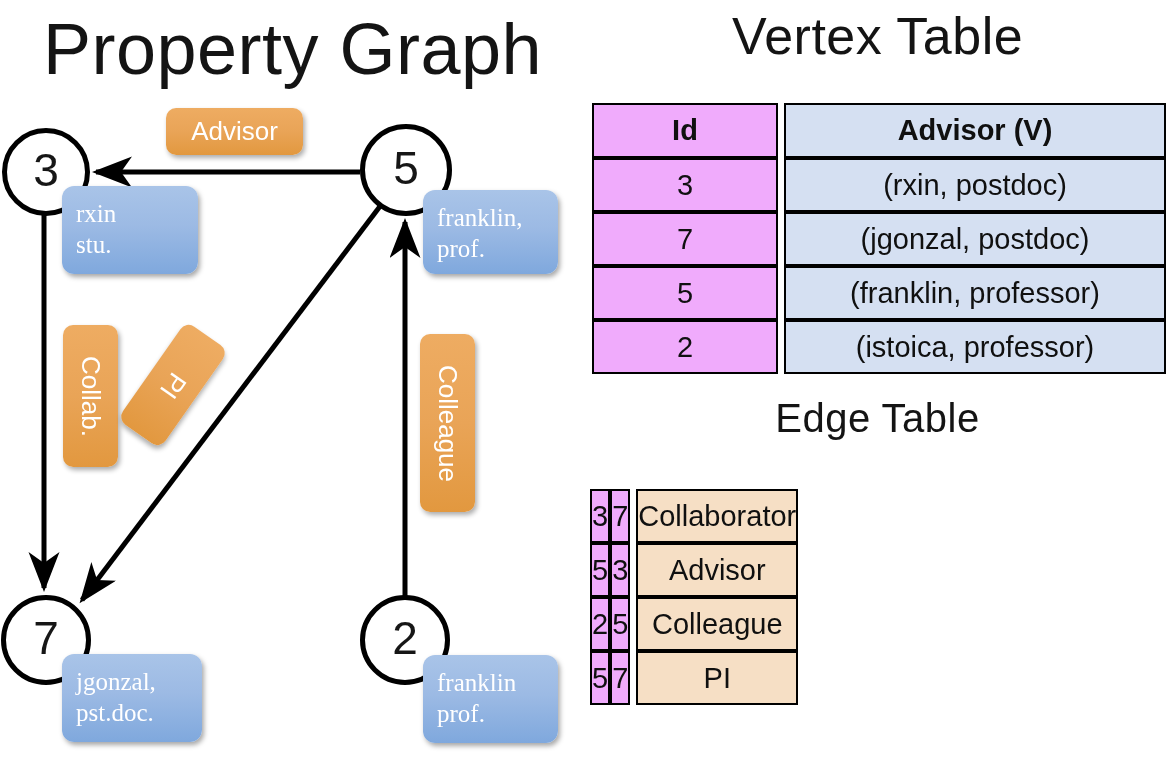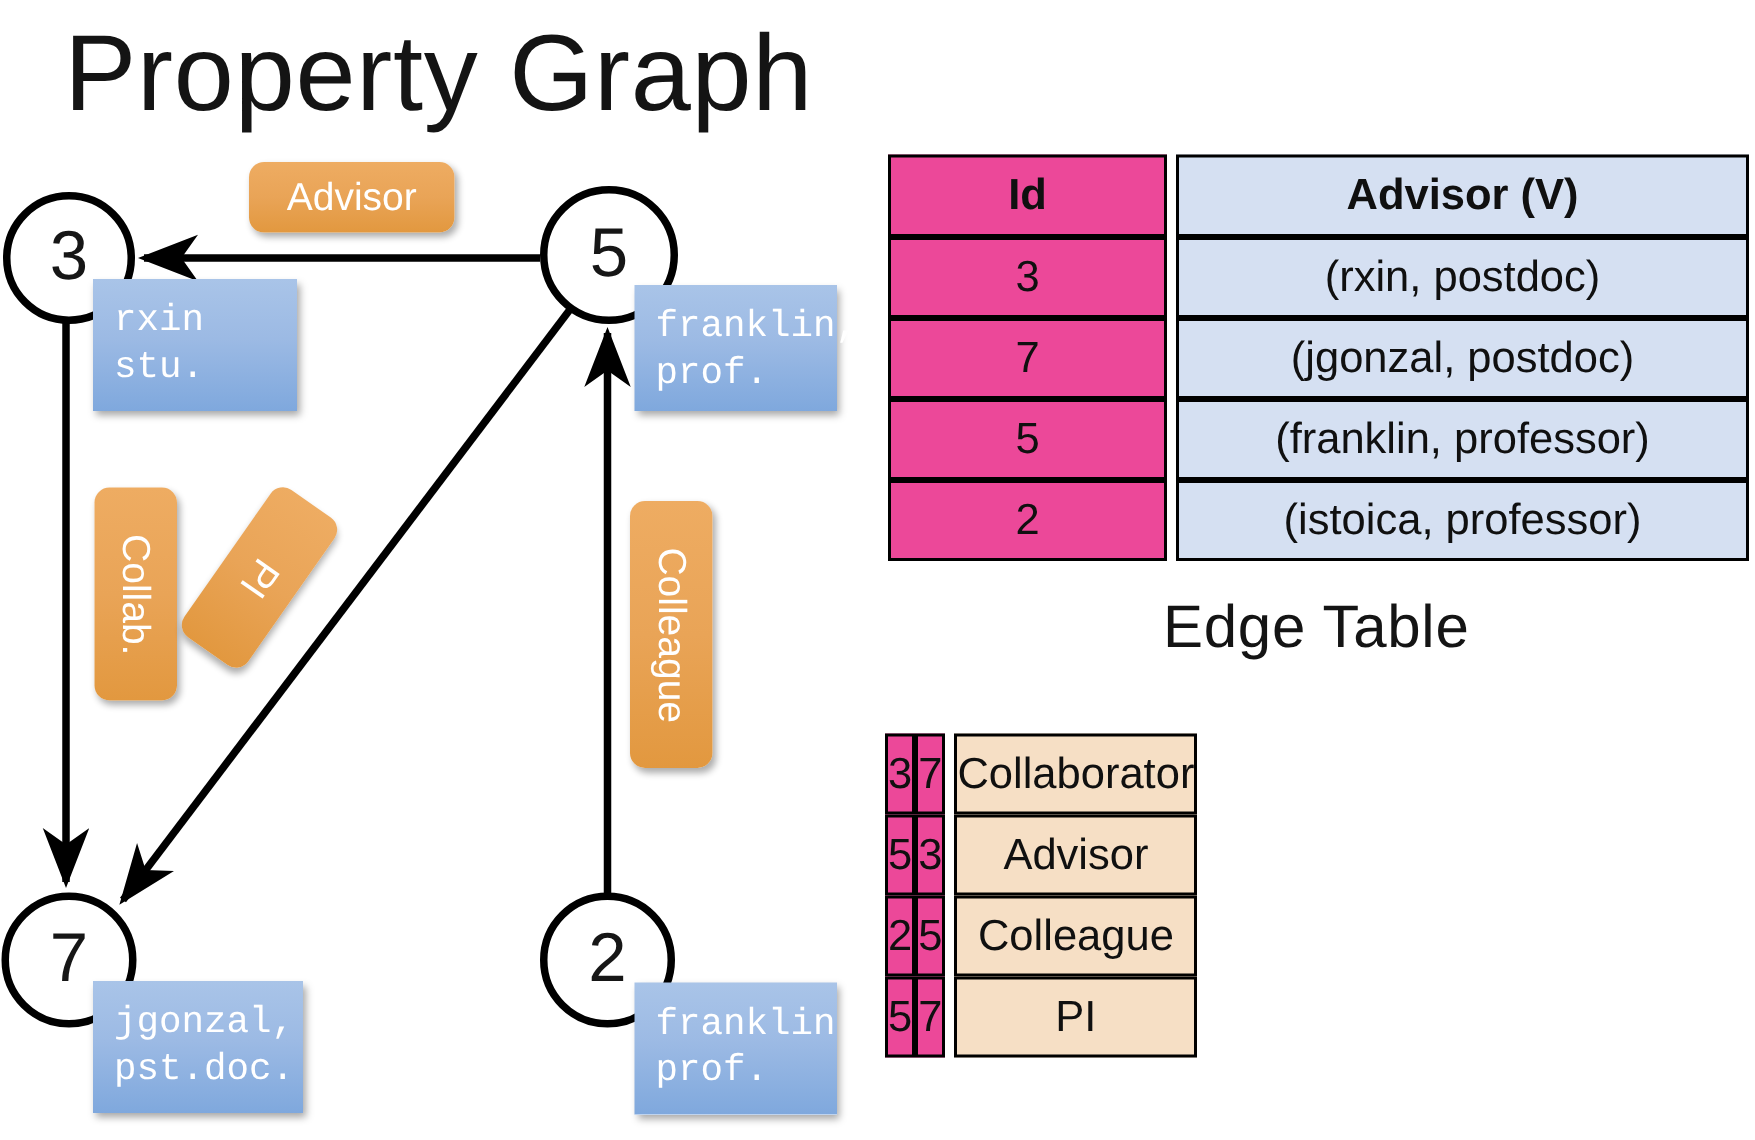--- a/index.html
+++ b/index.html
@@ -39,31 +39,31 @@
     display:flex;align-items:center;justify-content:center;
     font-size:46px;font-weight:300;color:#161616;
     font-family:"Liberation Sans", sans-serif;
     z-index:4;
   }
   .node span{transform:translateY(-2px);}
 
   
   .vbox{
     position:absolute;
-    border-radius:0;
+    border-radius:12px;
     background:linear-gradient(to bottom,#a9c4e8 0%,#9cbae4 45%,#7fa8dd 100%);
     box-shadow:2px 3px 5px rgba(0,0,0,0.35);
     color:#ffffff;
     font-size:25px;
     font-weight:400;
     line-height:1.25;
     padding:12px 14px;
     box-sizing:border-box;
     z-index:6;
-    font-family:Liberation Mono, monospace;
+    font-family:Liberation Serif, serif;
   }
   .vbox div{white-space:nowrap;}
 
   
   .ebox{
     position:absolute;
     border-radius:10px;
     background:linear-gradient(to bottom,#eeac62 0%,#e9a457 50%,#e2983f 100%);
     box-shadow:2px 3px 5px rgba(0,0,0,0.33);
     color:#ffffff;
@@ -96,31 +96,32 @@
     font-size:29px;
     font-weight:300;
     color:#101010;
     padding:0;
     box-sizing:border-box;
   }
   .tbl td.hd{font-weight:700;font-size:29px;}
   .gapcol{border:none !important;width:6px;}
   .blue{background:#d5e0f2;}
   .orange{background:#f6dfc5;}
-  .white{background:#ec4899;}
+  .white{background:#f0abfc;}
 
   #vertex-table{left:592px;top:103px;}
   #edge-table{left:590px;top:489px;}
 </style>
 </head>
 <body>
 
 <div id="root">
 
   <div class="title" id="pg-title">Property Graph</div>
+  <div class="title" id="vt-title">Vertex Table</div>
   <div class="title" id="et-title">Edge Table</div>
 
   <div id="graph">
 
     <svg width="585" height="760">
       <defs>
         <marker id="arrowhead" markerWidth="9" markerHeight="9" refX="7.2" refY="3.1" orient="auto" markerUnits="strokeWidth">
           <path d="M0,0 L8,3.1 L0,6.2 L2.2,3.1 Z" fill="#000"></path>
         </marker>
       </defs>

